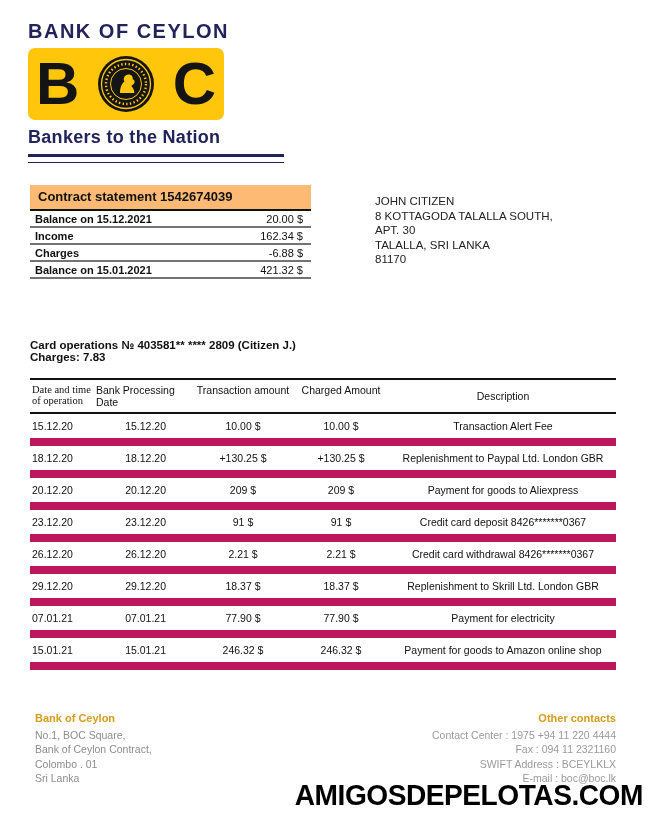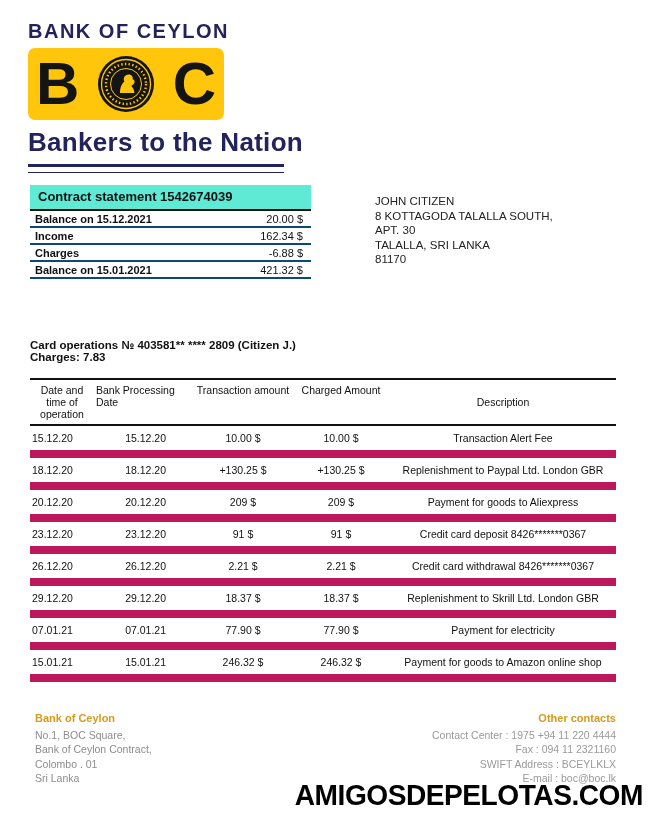--- a/index.html
+++ b/index.html
@@ -17,52 +17,52 @@
   }
   .logo-box {
     margin-top:5px; width:196px; height:72px; background:#FFC60B;
     border-radius:7px; display:flex; align-items:center;
     justify-content:space-between; padding:0 8px;
   }
   .logo-letter {
     font-size:60px; font-weight:bold; color:#141414; line-height:68px;
   }
   .logo-emblem { display:flex; align-items:center; }
-  .tagline { margin-top:7px; color:#23235c; font-weight:bold; font-size:26px; letter-spacing:0.3px;text-align:right; }
+  .tagline { margin-top:7px; color:#23235c; font-weight:bold; font-size:18px; letter-spacing:0.3px; }
   .rule-thick { margin-top:6px; width:256px; height:3px; background:#23235c; }
   .rule-thin  { margin-top:5px; width:256px; height:1px; background:#23235c; }
 
   
   .statement { position:absolute; top:185px; left:30px; width:281px; font-size:11px; }
   .statement-title {
-    background:#5eead4; color:#111; font-weight:bold; font-size:13px;
+    background:#fdba74; color:#111; font-weight:bold; font-size:13px;
     padding:4px 8px 5px 8px; border-bottom:2px solid #111;
   }
   .statement-row {
     display:flex; justify-content:space-between; align-items:center;
-    padding:2px 8px 2px 5px; border-bottom:2px solid #0c4a6e; height:17px;
+    padding:2px 8px 2px 5px; border-bottom:2px solid #737373; height:17px;
   }
   .statement-row .lbl { font-weight:bold; }
   .statement-row .val { text-align:left;margin-left:12px; }
 
   
   .customer { position:absolute; top:194px; left:375px; font-size:11.5px; line-height:14.5px; color:#222; }
 
   
   .cardops { position:absolute; top:339px; left:30px; width:586px; }
   .cardops-head {
     display:flex; justify-content:space-between; font-weight:bold;
     font-size:11.5px; padding-right:28px;flex-direction:column;
   }
   table.txn { width:100%; border-collapse:collapse; margin-top:15px; font-size:10.5px; color:#111; }
   table.txn thead th {
     font-weight:normal; border-top:2px solid #111; border-bottom:2px solid #111;
     padding:4px 2px; vertical-align:top; text-align:center;
   }
-  table.txn thead th.c1 { width:64px;  text-align:center; }
+  table.txn thead th.c1 { width:64px;  text-align:left;font-family:Liberation Serif, serif; }
   table.txn thead th.c2 { width:100px; text-align:left; }
   table.txn thead th.c3 { width:98px; }
   table.txn thead th.c4 { width:98px; }
   table.txn thead th.c5 { vertical-align:middle; }
   table.txn tbody td {
     border-bottom:8px solid #be185d; padding:6px 2px; text-align:center; height:24px;
   }
   table.txn tbody td.c1 { text-align:left; }
   table.txn tbody td.c2 { text-align:right; padding-right:28px; }
 

